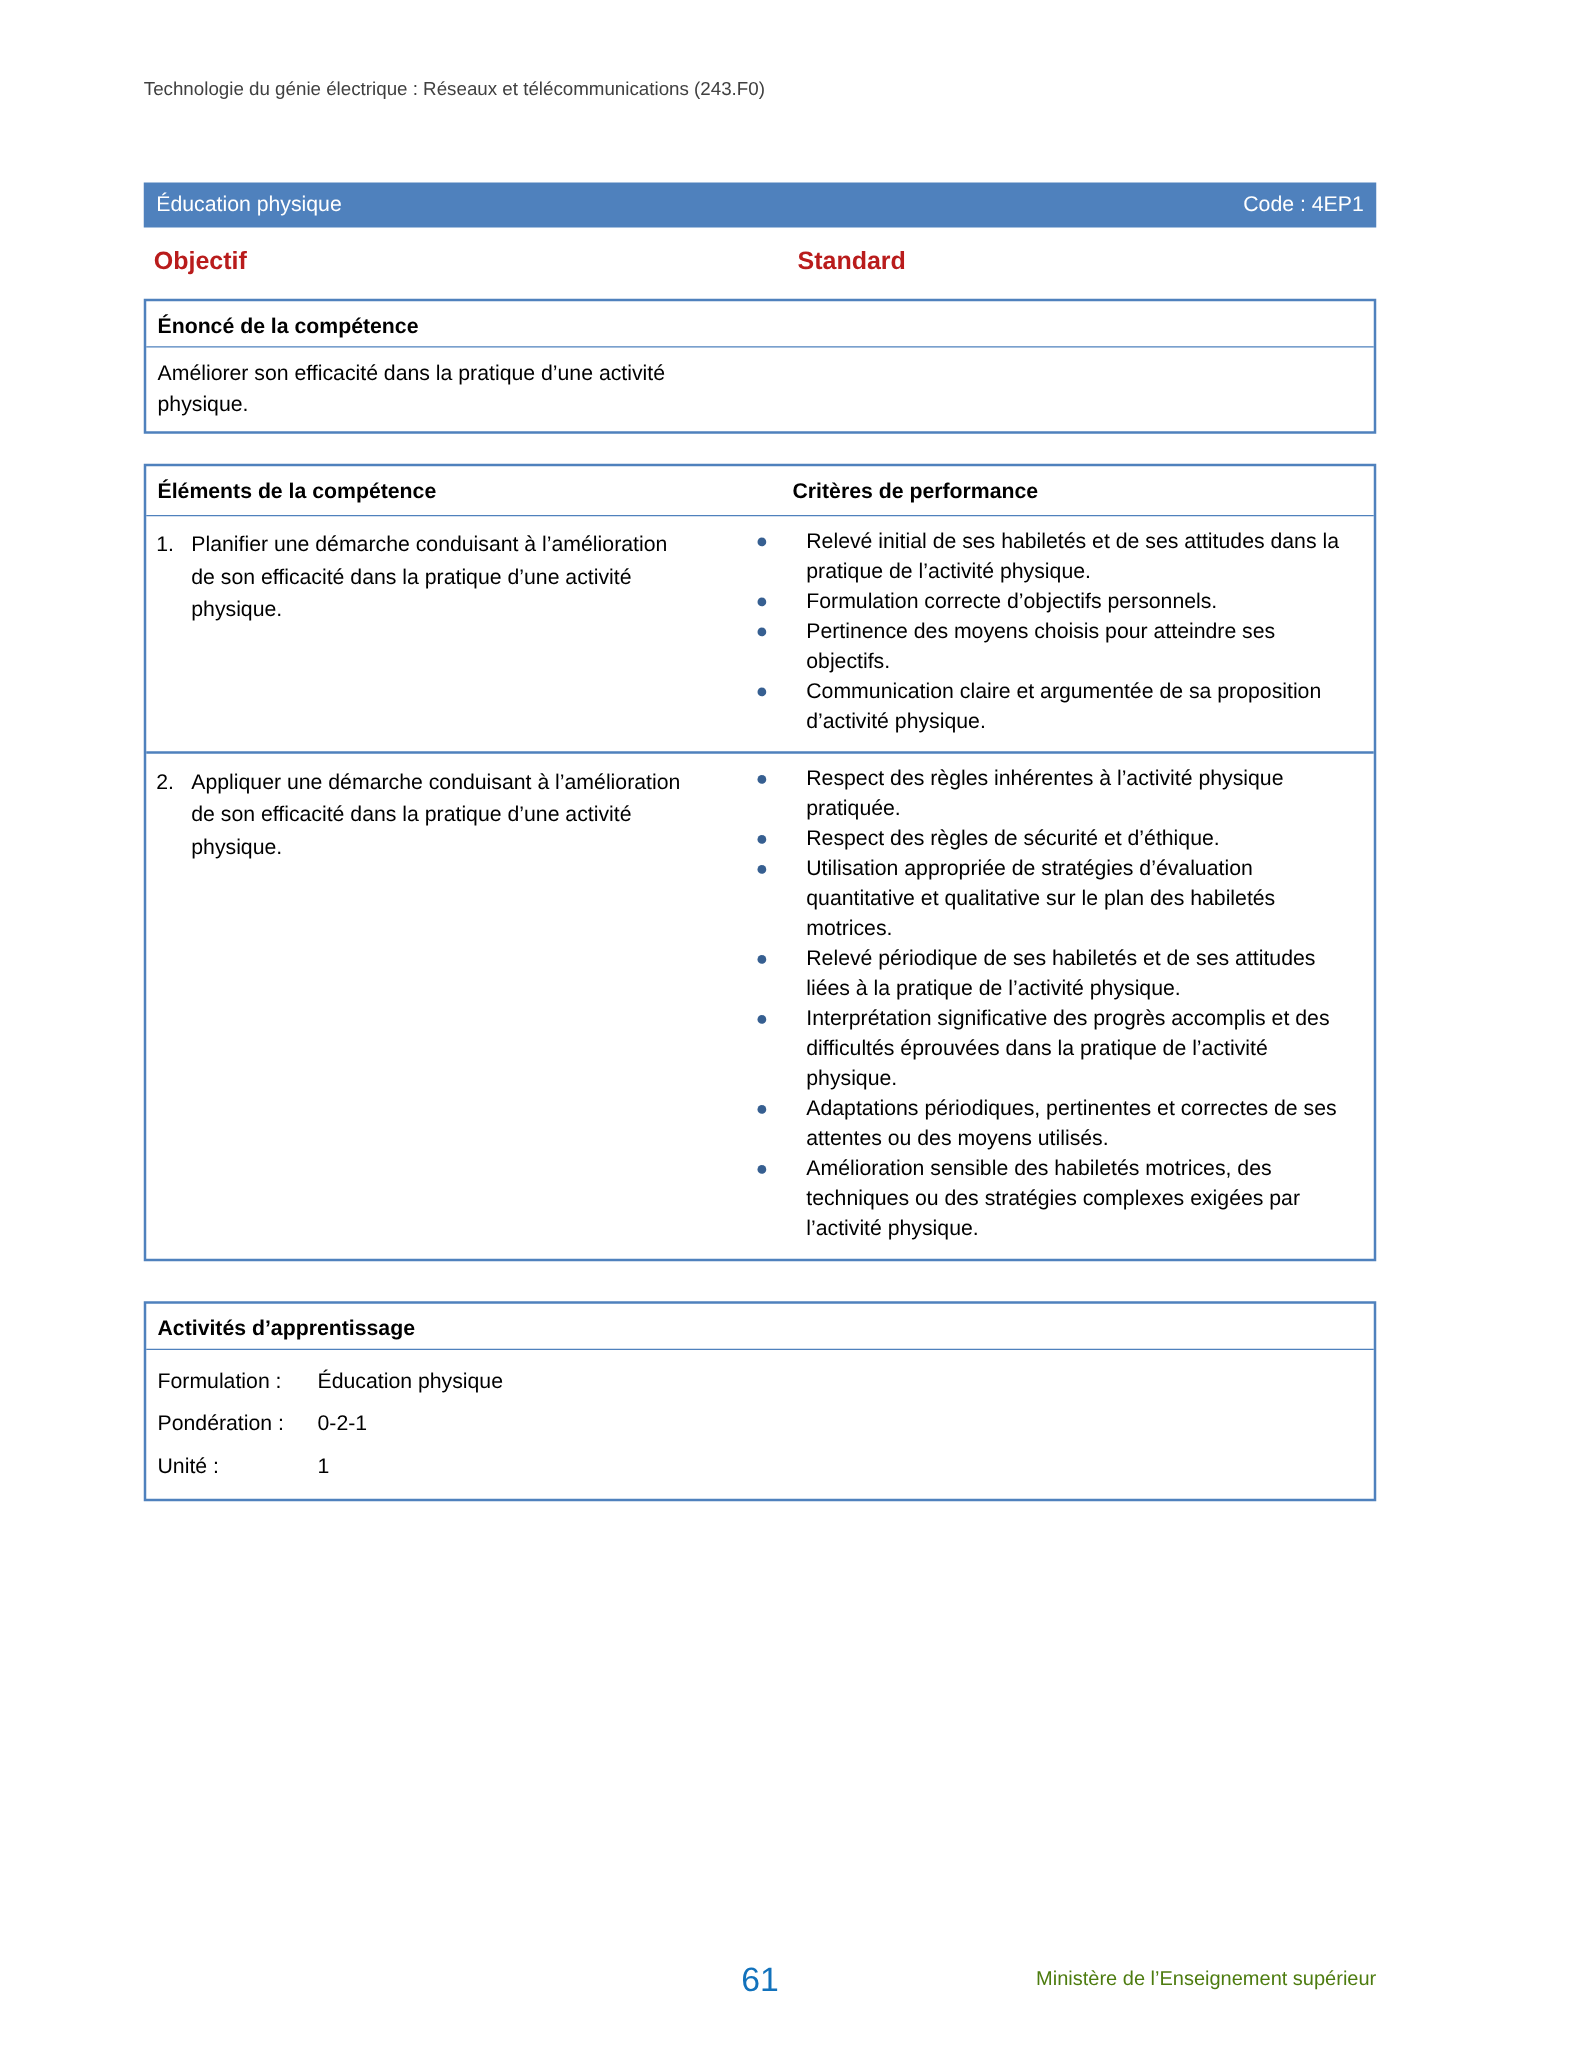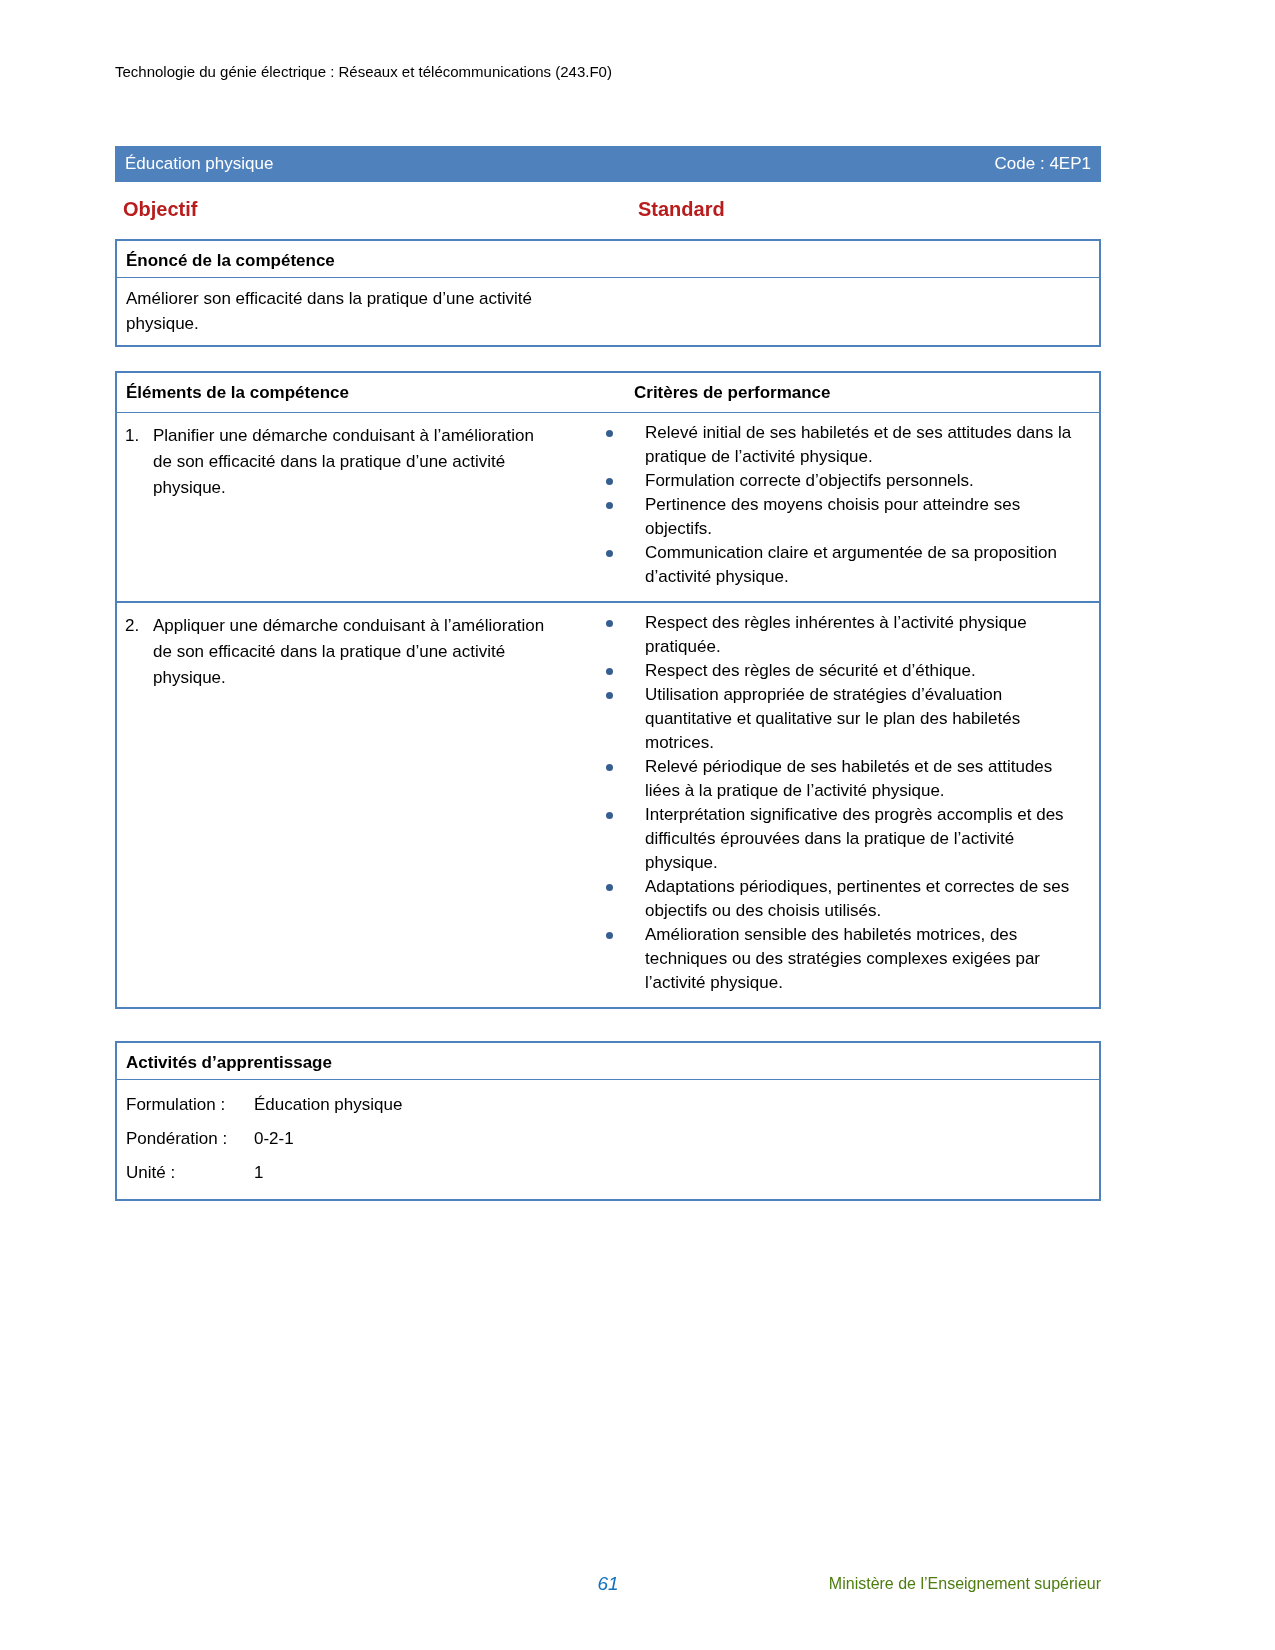--- a/index.html
+++ b/index.html
@@ -3,21 +3,21 @@
 <meta charset="utf-8">
 <style>
   html, body { margin:0; padding:0; }
   body {
     width:1275px; height:1650px; background:#ffffff; position:relative;
     font-family:"Liberation Sans", sans-serif; color:#000;
     -webkit-font-smoothing:antialiased;
   }
   .content { position:absolute; left:115px; top:0; width:986px; }
 
-  .doc-header { margin-top:62px; font-size:15px; line-height:20px; color:#000000; }
+  .doc-header { margin-top:62px; font-size:15px; line-height:20px; color:#404040; }
 
   .banner {
     margin-top:64px; height:36px; background:#4f81bd; color:#ffffff;
     display:flex; justify-content:space-between; align-items:center;
     padding:0 10px; box-sizing:border-box; font-size:17px;
   }
 
   .heading-row { display:grid; grid-template-columns:483px 1fr; margin-top:16px; }
   .heading-row .h { font-size:20px; font-weight:bold; color:#b91c1c; }
   .heading-row .h.left { padding-left:8px; }
@@ -48,21 +48,21 @@
   .bullet-dot { width:7px; height:7px; border-radius:50%; background:#365f91; margin:9px 0 0 6px; flex:none; }
   .cr-text { margin-left:32px; max-width:434px; }
 
   .activities { margin-top:32px; }
   .field-row { display:flex; font-size:17px; line-height:34px; }
   .field-label { width:128px; flex:none; }
 
   .footer { position:absolute; left:115px; top:1568px; width:986px; height:32px; }
   .page-number {
     position:absolute; left:50%; transform:translateX(-50%);
-    color:#1272bc; font-size:19px; line-height:32px;font-style:italic;
+    color:#1272bc; font-size:27px; line-height:32px;
   }
   .ministry {
     position:absolute; right:0; bottom:0;
     color:#4d7c0f; font-size:16px; line-height:32px;
   }
 </style>
 </head>
 <body>
 
 <div class="content">
@@ -141,21 +141,21 @@
           <li>
               <span class="bullet-dot"></span>
               <span class="cr-text">Relevé périodique de ses habiletés et de ses attitudes liées à la pratique de l’activité physique.</span>
             </li>
           <li>
               <span class="bullet-dot"></span>
               <span class="cr-text">Interprétation significative des progrès accomplis et des difficultés éprouvées dans la pratique de l’activité physique.</span>
             </li>
           <li>
               <span class="bullet-dot"></span>
-              <span class="cr-text">Adaptations périodiques, pertinentes et correctes de ses objectifs ou des choisis utilisés.</span>
+              <span class="cr-text">Adaptations périodiques, pertinentes et correctes de ses attentes ou des moyens utilisés.</span>
             </li>
           <li>
               <span class="bullet-dot"></span>
               <span class="cr-text">Amélioration sensible des habiletés motrices, des techniques ou des stratégies complexes exigées par l’activité physique.</span>
             </li>
         </ul>
       </div>
     </div>
   </div>
 

